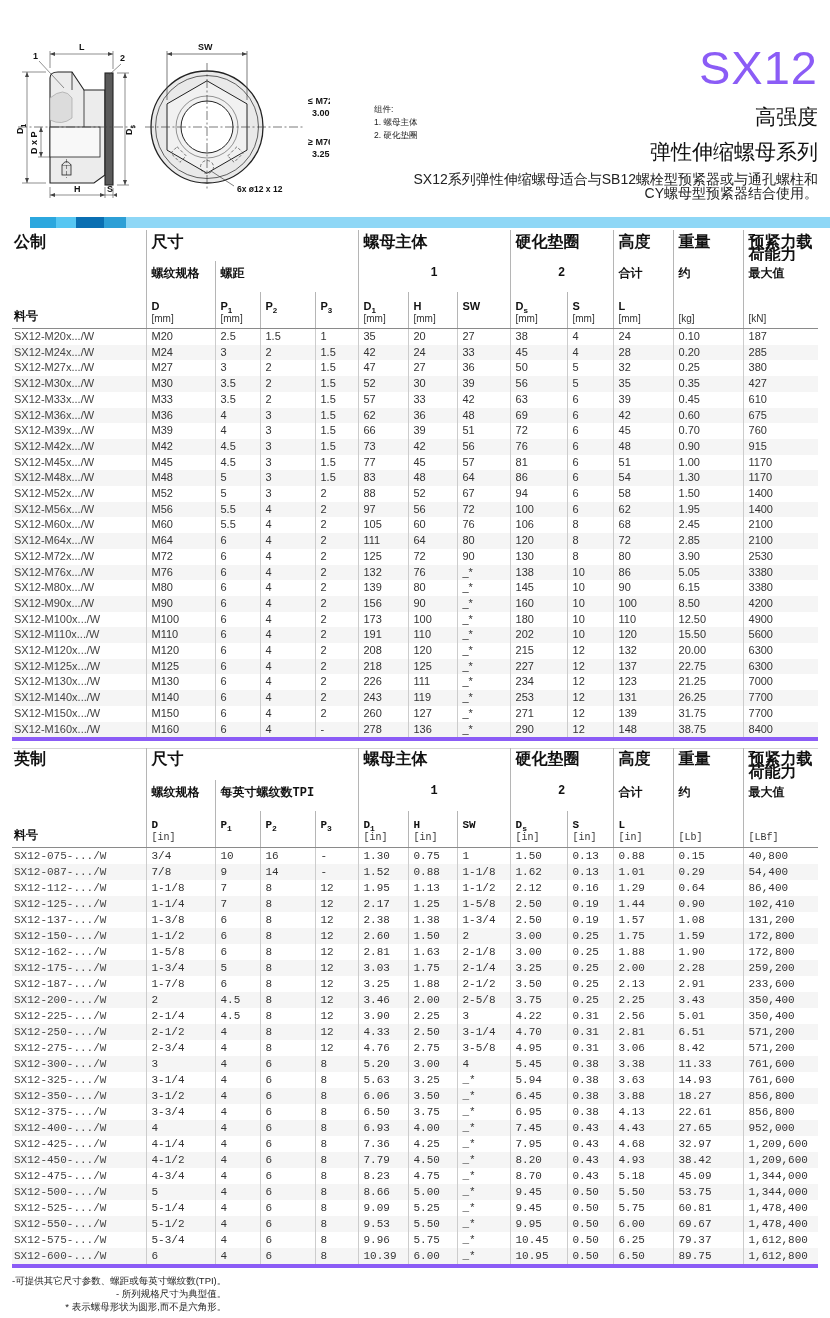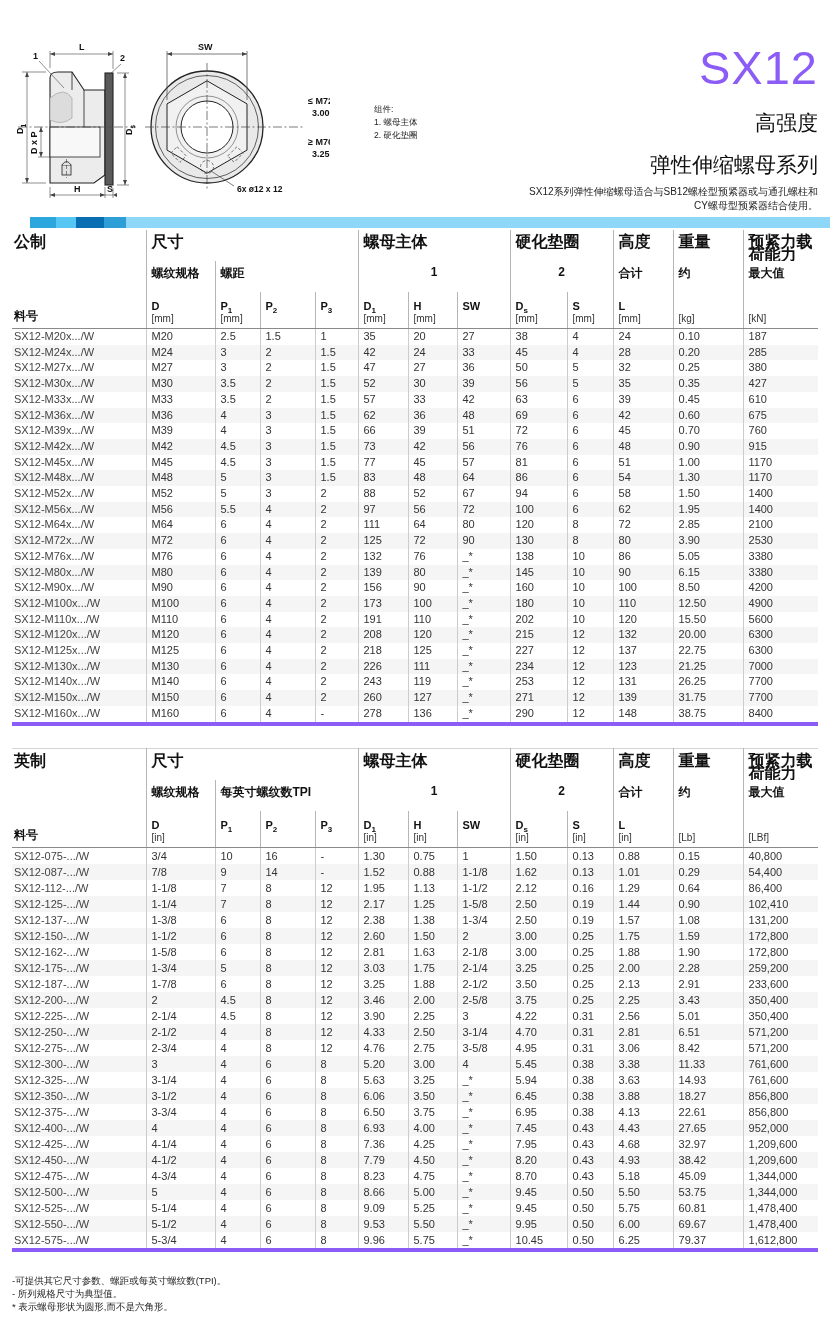--- a/index.html
+++ b/index.html
@@ -6,31 +6,31 @@
   .page{position:relative;width:830px;height:1318px;background:#fff;overflow:hidden;
         font-family:"Liberation Sans","DejaVu Sans",sans-serif;color:#1a1a1a;}
 
   
   .drawing{position:absolute;left:8px;top:38px;width:322px;height:175px;}
   .assembly-note{position:absolute;left:335px;top:103px;font-size:8.5px;line-height:13px;color:#222;margin-left:39px;}
 
   
   .title-block{position:absolute;right:12px;top:44px;text-align:right;}
   .series{font-size:47px;line-height:1;font-weight:400;letter-spacing:1px;color:#8b5cf6;}
-  .subtitle{font-size:21px;line-height:27px;color:#111;margin-top:18px;}
-  .desc{font-size:10px;line-height:14px;color:#222;margin-top:7px;}
+  .subtitle{font-size:21px;line-height:27px;color:#111;margin-top:12px;}
+  .desc{font-size:14px;line-height:14px;color:#222;margin-top:7px;}
 
   
   .accent-bar{position:absolute;left:0;top:217px;height:11px;width:830px;display:flex;}
   .accent-bar div{height:11px;}
 
   
   .tbl-wrap{position:absolute;left:12px;width:806px;}
   #t1{top:230px;}
-  #t2{top:748px;}
+  #t2{top:748px;font-family:Liberation Mono, monospace;}
   table{border-collapse:collapse;table-layout:fixed;width:806px;}
   th,td{font-weight:normal;text-align:left;vertical-align:top;padding:0 0 0 5px;overflow:hidden;white-space:nowrap;}
   thead th{color:#111;}
   .hr1 th{font-size:16px;font-weight:bold;height:26px;padding-top:5px;vertical-align:top;white-space:normal;line-height:13px;}
   .hr2 th{font-size:12px;font-weight:bold;height:27px;padding-top:4px;}
   .hr3 th{font-size:11px;font-weight:bold;height:33px;vertical-align:bottom;padding-bottom:3px;}
   .hr3 th .cv{height:14px;line-height:14px;}
   .hr3 th sub{font-size:8px;font-weight:bold;}
   .hr3 th .cu{height:12px;line-height:12px;font-size:10px;font-weight:normal;color:#333;}
   .hr2 .ctr{text-align:center;padding:4px 0 0 0;}
@@ -40,21 +40,21 @@
   tbody td:first-child{border-left:none;padding-left:2px;color:#444;}
   tbody tr:nth-child(even){background:#f5f5f5;}
   tbody tr:last-child td{border-bottom:4px solid #8b5cf6;margin-left:32px;}
   #t2 tbody td{height:16px;line-height:16px;}
   #t2 table{border-top:1px solid #d5d5d5;}
   .hr1 th.first{padding-left:2px;}
   .hr2 th.first{padding-left:2px;}
   .hr3 th.first{padding-left:2px;font-size:12px;}
 
   
-  .footnotes{position:absolute;left:12px;top:1274px;font-size:9.5px;line-height:13px;color:#222;}
+  .footnotes{position:absolute;left:12px;top:1274px;font-size:9.5px;line-height:13px;color:#222;text-align:right;}
 
   svg text{font-family:"Liberation Sans","DejaVu Sans",sans-serif;fill:#111;}
 </style>
 </head>
 <body>
 
 <div class="page">
 
   <div class="drawing">
     <svg viewBox="0 0 322 175" width="322" height="175">
@@ -144,21 +144,21 @@
 
   <div class="assembly-note">
     <div>组件:</div>
     <div>1. 螺母主体</div>
     <div>2. 硬化垫圈</div>
   </div>
 
   <div class="title-block">
     <div class="series">SX12</div>
     <div class="subtitle">高强度</div>
-    <div class="subtitle" style="margin-top:15px;">弹性伸缩螺母系列</div>
+    <div class="subtitle" style="margin-top:8px;">弹性伸缩螺母系列</div>
     <div class="desc">
       <div>SX12系列弹性伸缩螺母适合与SB12螺栓型预紧器或与通孔螺柱和</div>
       <div>CY螺母型预紧器结合使用。</div>
     </div>
   </div>
 
   <div class="accent-bar" id="accent-bar">
       <div style="width: 30px; background: rgb(255, 255, 255);"></div>
       <div style="width: 26px; background: rgb(43, 167, 222);"></div>
       <div style="width: 20px; background: rgb(86, 198, 242);"></div>
@@ -431,20 +431,35 @@
             <td>97</td>
             <td>56</td>
             <td>72</td>
             <td>100</td>
             <td>6</td>
             <td>62</td>
             <td>1.95</td>
             <td>1400</td>
           </tr>
           <tr>
+            <td>SX12-M60x.../W</td>
+            <td>M60</td>
+            <td>5.5</td>
+            <td>4</td>
+            <td>2</td>
+            <td>105</td>
+            <td>60</td>
+            <td>76</td>
+            <td>106</td>
+            <td>8</td>
+            <td>68</td>
+            <td>2.45</td>
+            <td>2100</td>
+          </tr>
+          <tr>
             <td>SX12-M64x.../W</td>
             <td>M64</td>
             <td>6</td>
             <td>4</td>
             <td>2</td>
             <td>111</td>
             <td>64</td>
             <td>80</td>
             <td>120</td>
             <td>8</td>
@@ -1094,20 +1109,35 @@
             <td>8</td>
             <td>9.96</td>
             <td>5.75</td>
             <td>_*</td>
             <td>10.45</td>
             <td>0.50</td>
             <td>6.25</td>
             <td>79.37</td>
             <td>1,612,800</td>
           </tr>
+          <tr>
+            <td>SX12-600-.../W</td>
+            <td>6</td>
+            <td>4</td>
+            <td>6</td>
+            <td>8</td>
+            <td>10.39</td>
+            <td>6.00</td>
+            <td>_*</td>
+            <td>10.95</td>
+            <td>0.50</td>
+            <td>6.50</td>
+            <td>89.75</td>
+            <td>1,612,800</td>
+          </tr>
         </tbody>
       </table>
     </div>
 
   <div class="footnotes">
     <div>-可提供其它尺寸参数、螺距或每英寸螺纹数(TPI)。</div>
     <div>- 所列规格尺寸为典型值。</div>
     <div>* 表示螺母形状为圆形,而不是六角形。</div>
   </div>
 

